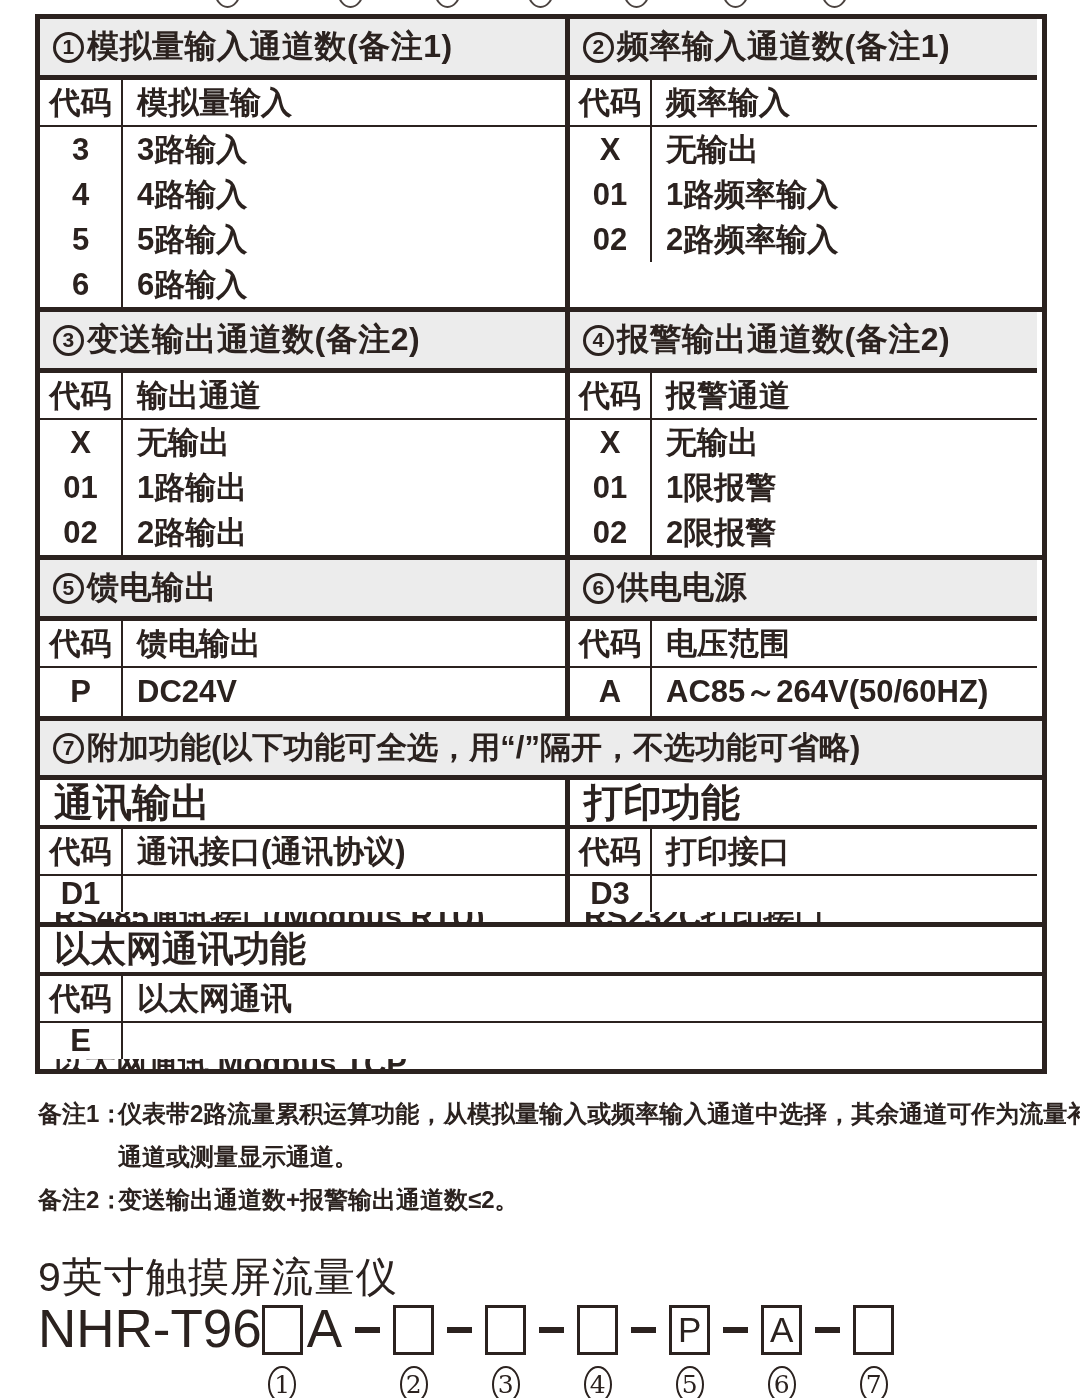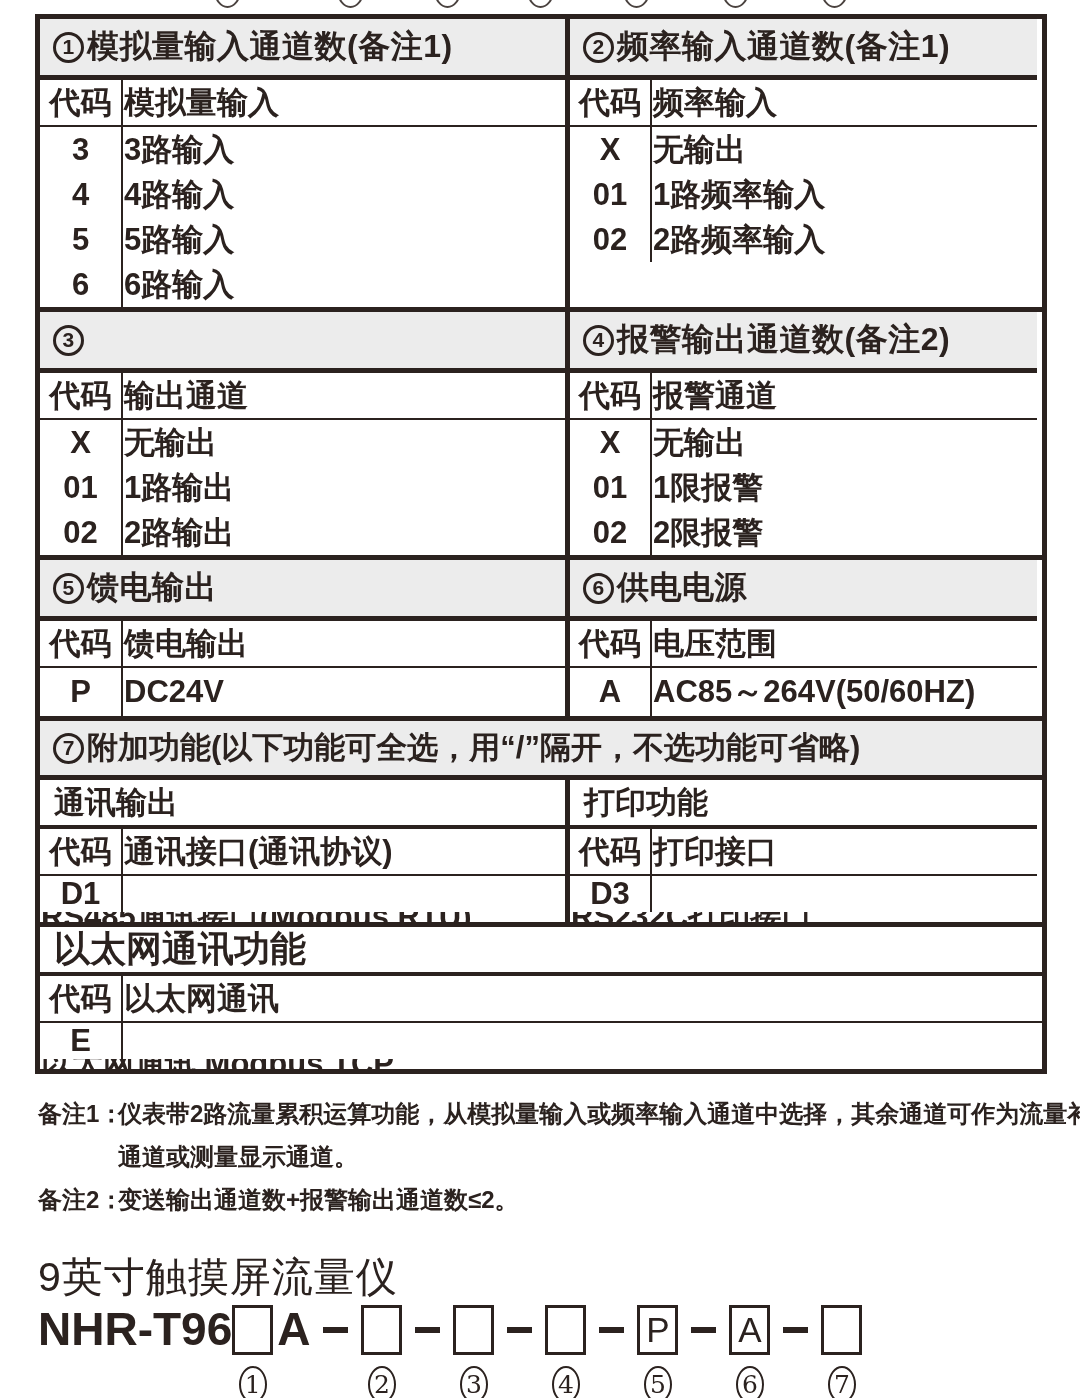--- a/index.html
+++ b/index.html
@@ -57,21 +57,21 @@
   }
   .code-col {
     width:83px; flex:none;
     border-right:2px solid #2b221f;
     display:flex; align-items:center; justify-content:center;
     font-size:31px; font-weight:bold;text-align:right;
   }
   .half.right .code-col { width:82px; }
   .desc-col {
     flex:1; display:flex; align-items:center;
-    padding-left:1px;
+    padding-left:14px;
     font-size:31px; font-weight:bold;
     white-space:nowrap; overflow:hidden;
   }
   .data-area { display:flex; flex-direction:column; }
   .data-row { display:flex; height:45px; flex:none; }
   .data-row .code-col, .data-row .desc-col { border-right-width:2px; }
   .data-row .code-col { border-right:2px solid #2b221f; }
   .h180 { height:180px; } .h135 { height:135px; } .h48 { height:48px; }
   .data-row.tall { height:48px; }
   .data-row.d46 { height:46px;flex-direction:column; }
@@ -81,21 +81,21 @@
   .bandfull {
     height:59px; background:#ececec;
     border-bottom:5px solid #2b221f;
     display:flex; align-items:center; padding-left:13px;
     font-size:31px; font-weight:bold; white-space:nowrap;
   }
   .sub-row { display:flex; }
   .subtitle {
     height:49px; border-bottom:4px solid #2b221f;
     display:flex; align-items:center; padding-left:14px;
-    font-size:31px; font-weight:bold; white-space:nowrap;
+    font-size:39px; font-weight:bold; white-space:nowrap;
   }
   .eth-band {
     height:54px;
     border-top:5px solid #2b221f;
     border-bottom:4px solid #2b221f;
     display:flex; align-items:center; padding-left:14px;
     font-size:36px; font-weight:bold; white-space:nowrap;
   }
 
   
@@ -106,21 +106,21 @@
 
   
   .prod-title {
     position:absolute; left:38px; top:1250px;
     font-size:41px; font-weight:400; letter-spacing:1px; white-space:nowrap;
   }
   .model-line {
     position:absolute; left:38px; top:1302px;
     display:flex; align-items:flex-start;
   }
-  .m-text { font-size:46px; font-weight:700; line-height:54px; white-space:nowrap;text-align:right; }
+  .m-text { font-size:53px; font-weight:400; line-height:54px; white-space:nowrap;text-align:right; }
   .m-slot { display:flex; flex-direction:column; align-items:center; }
   .m-box {
     width:41px; height:50px; margin-top:3px;
     border:3px solid #2b221f;
     display:flex; align-items:center; justify-content:center;
     font-size:35px; font-weight:500;
   }
   .m-dash {
     width:25px; height:6px; background:#2b221f;
     margin:25px 13px 0 13px; flex:none;
@@ -202,20 +202,21 @@
             <div class="desc-col">2路频率输入</div>
           </div>
         </div>
       </div>
     </div>
 
     <div class="block">
       <div class="half left">
         <div class="band">
           <span class="circ-num">3</span>
+          <span>变送输出通道数(备注2)</span>
         </div>
         <div class="hdr-row">
           <div class="code-col">代码</div>
           <div class="desc-col">输出通道</div>
         </div>
         <div class="data-area h135">
           <div class="data-row">
             <div class="code-col">X</div>
             <div class="desc-col">无输出</div>
           </div>

